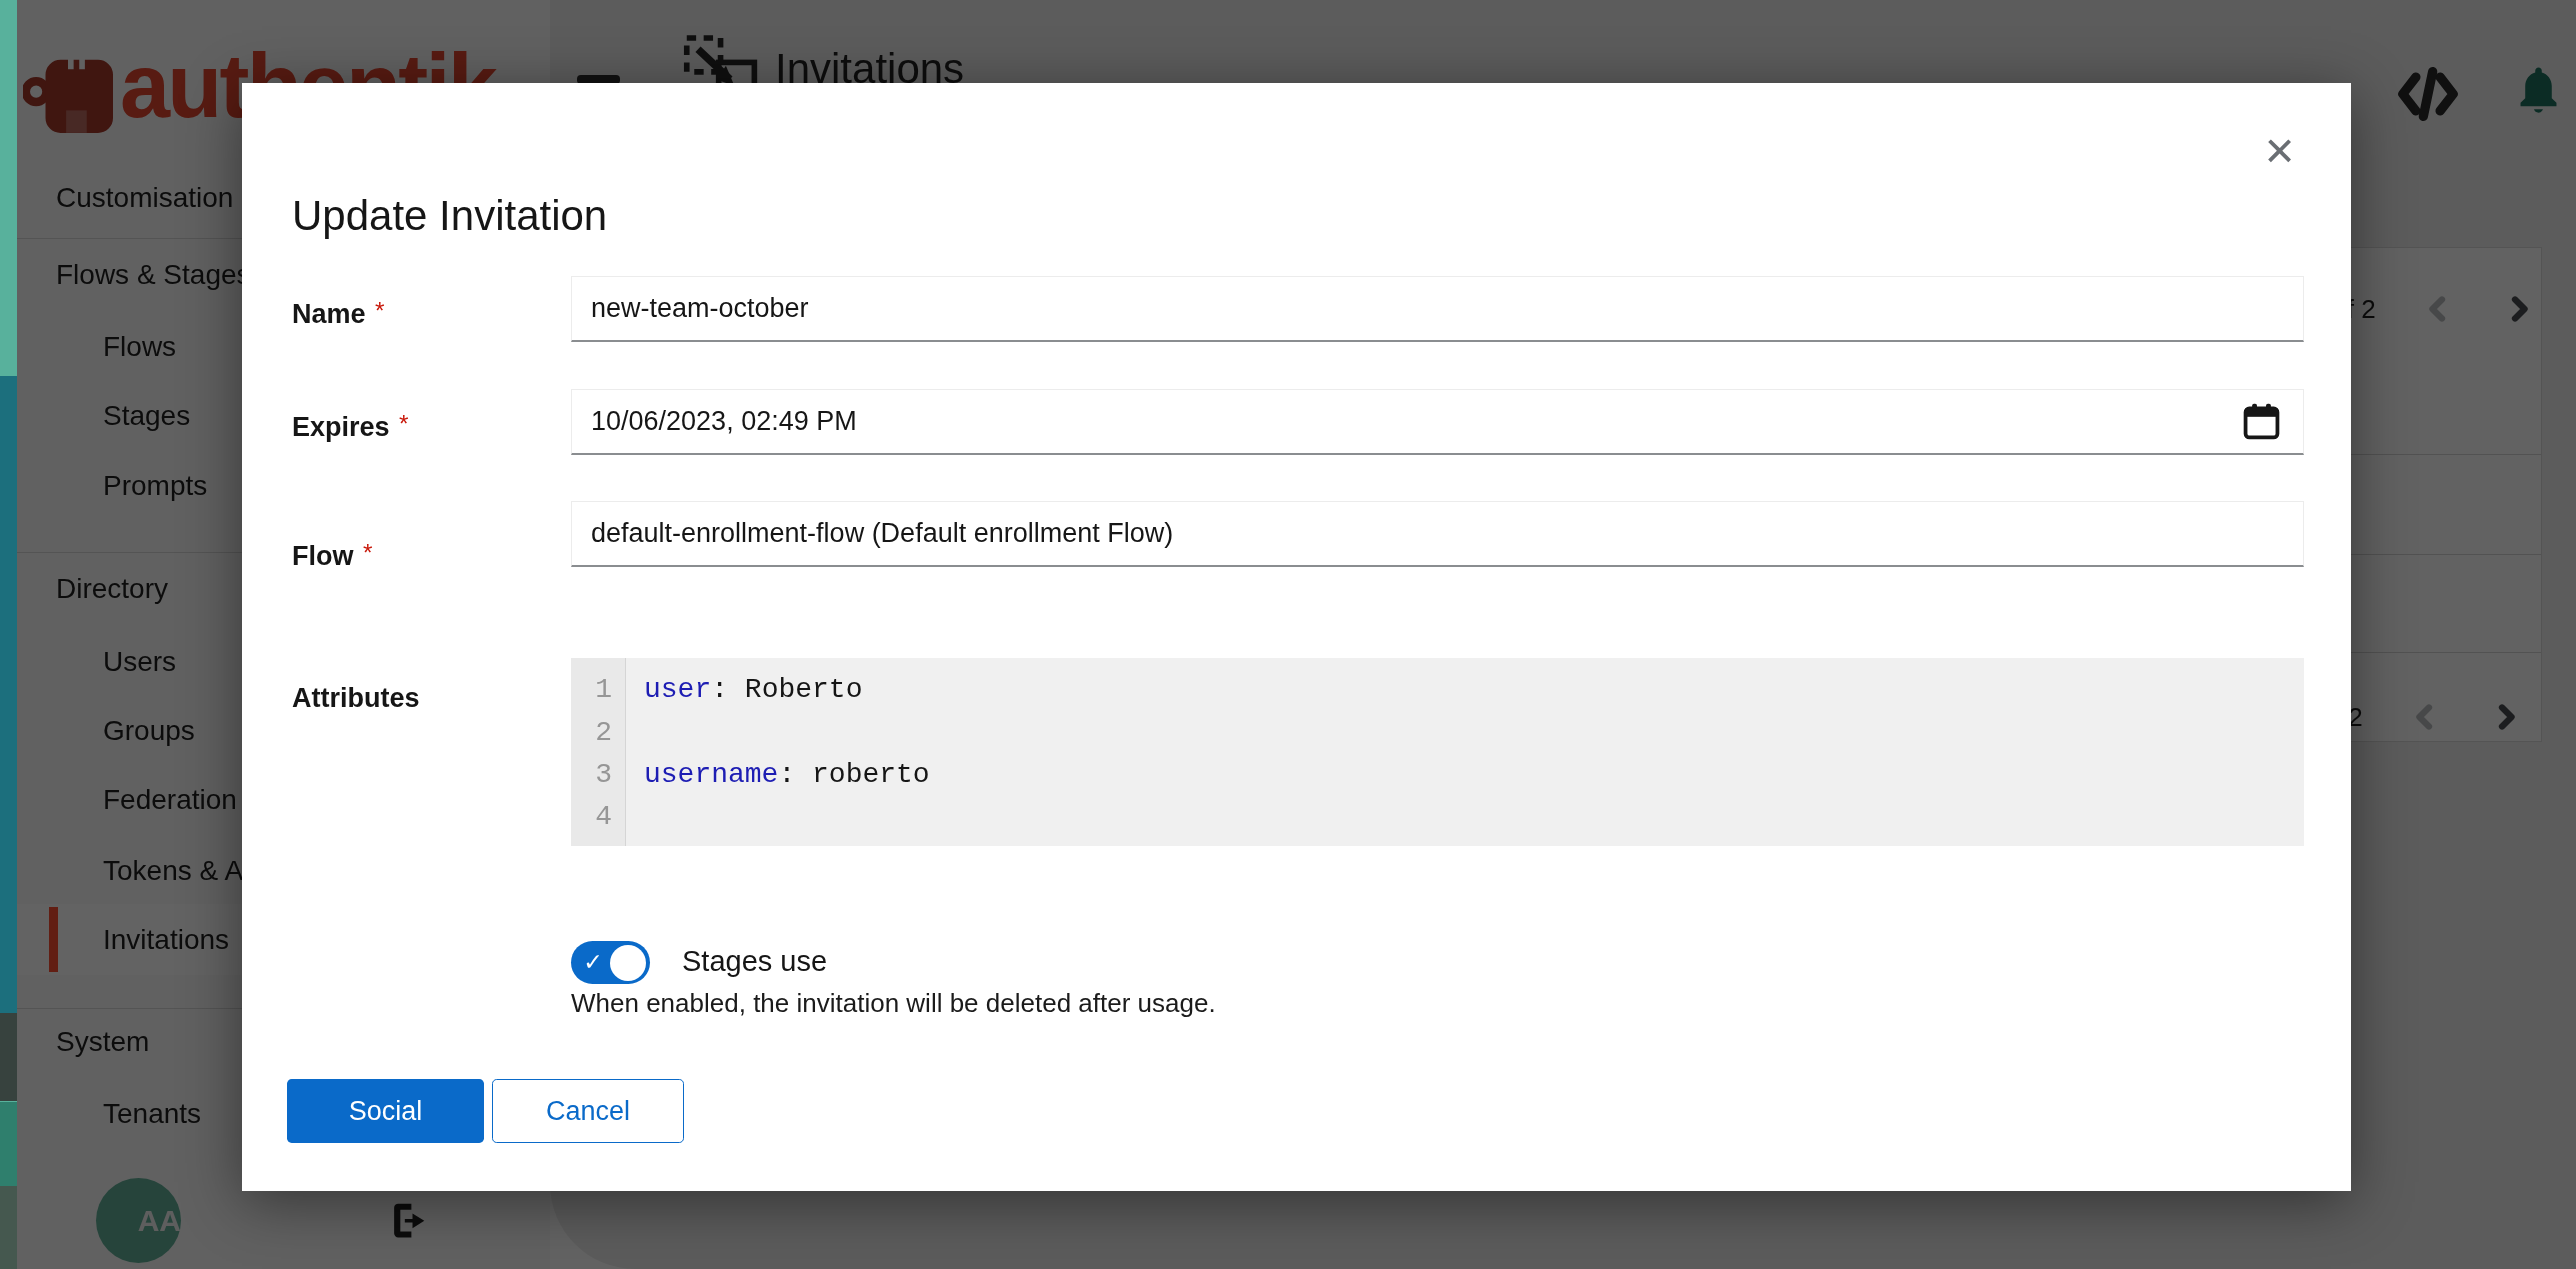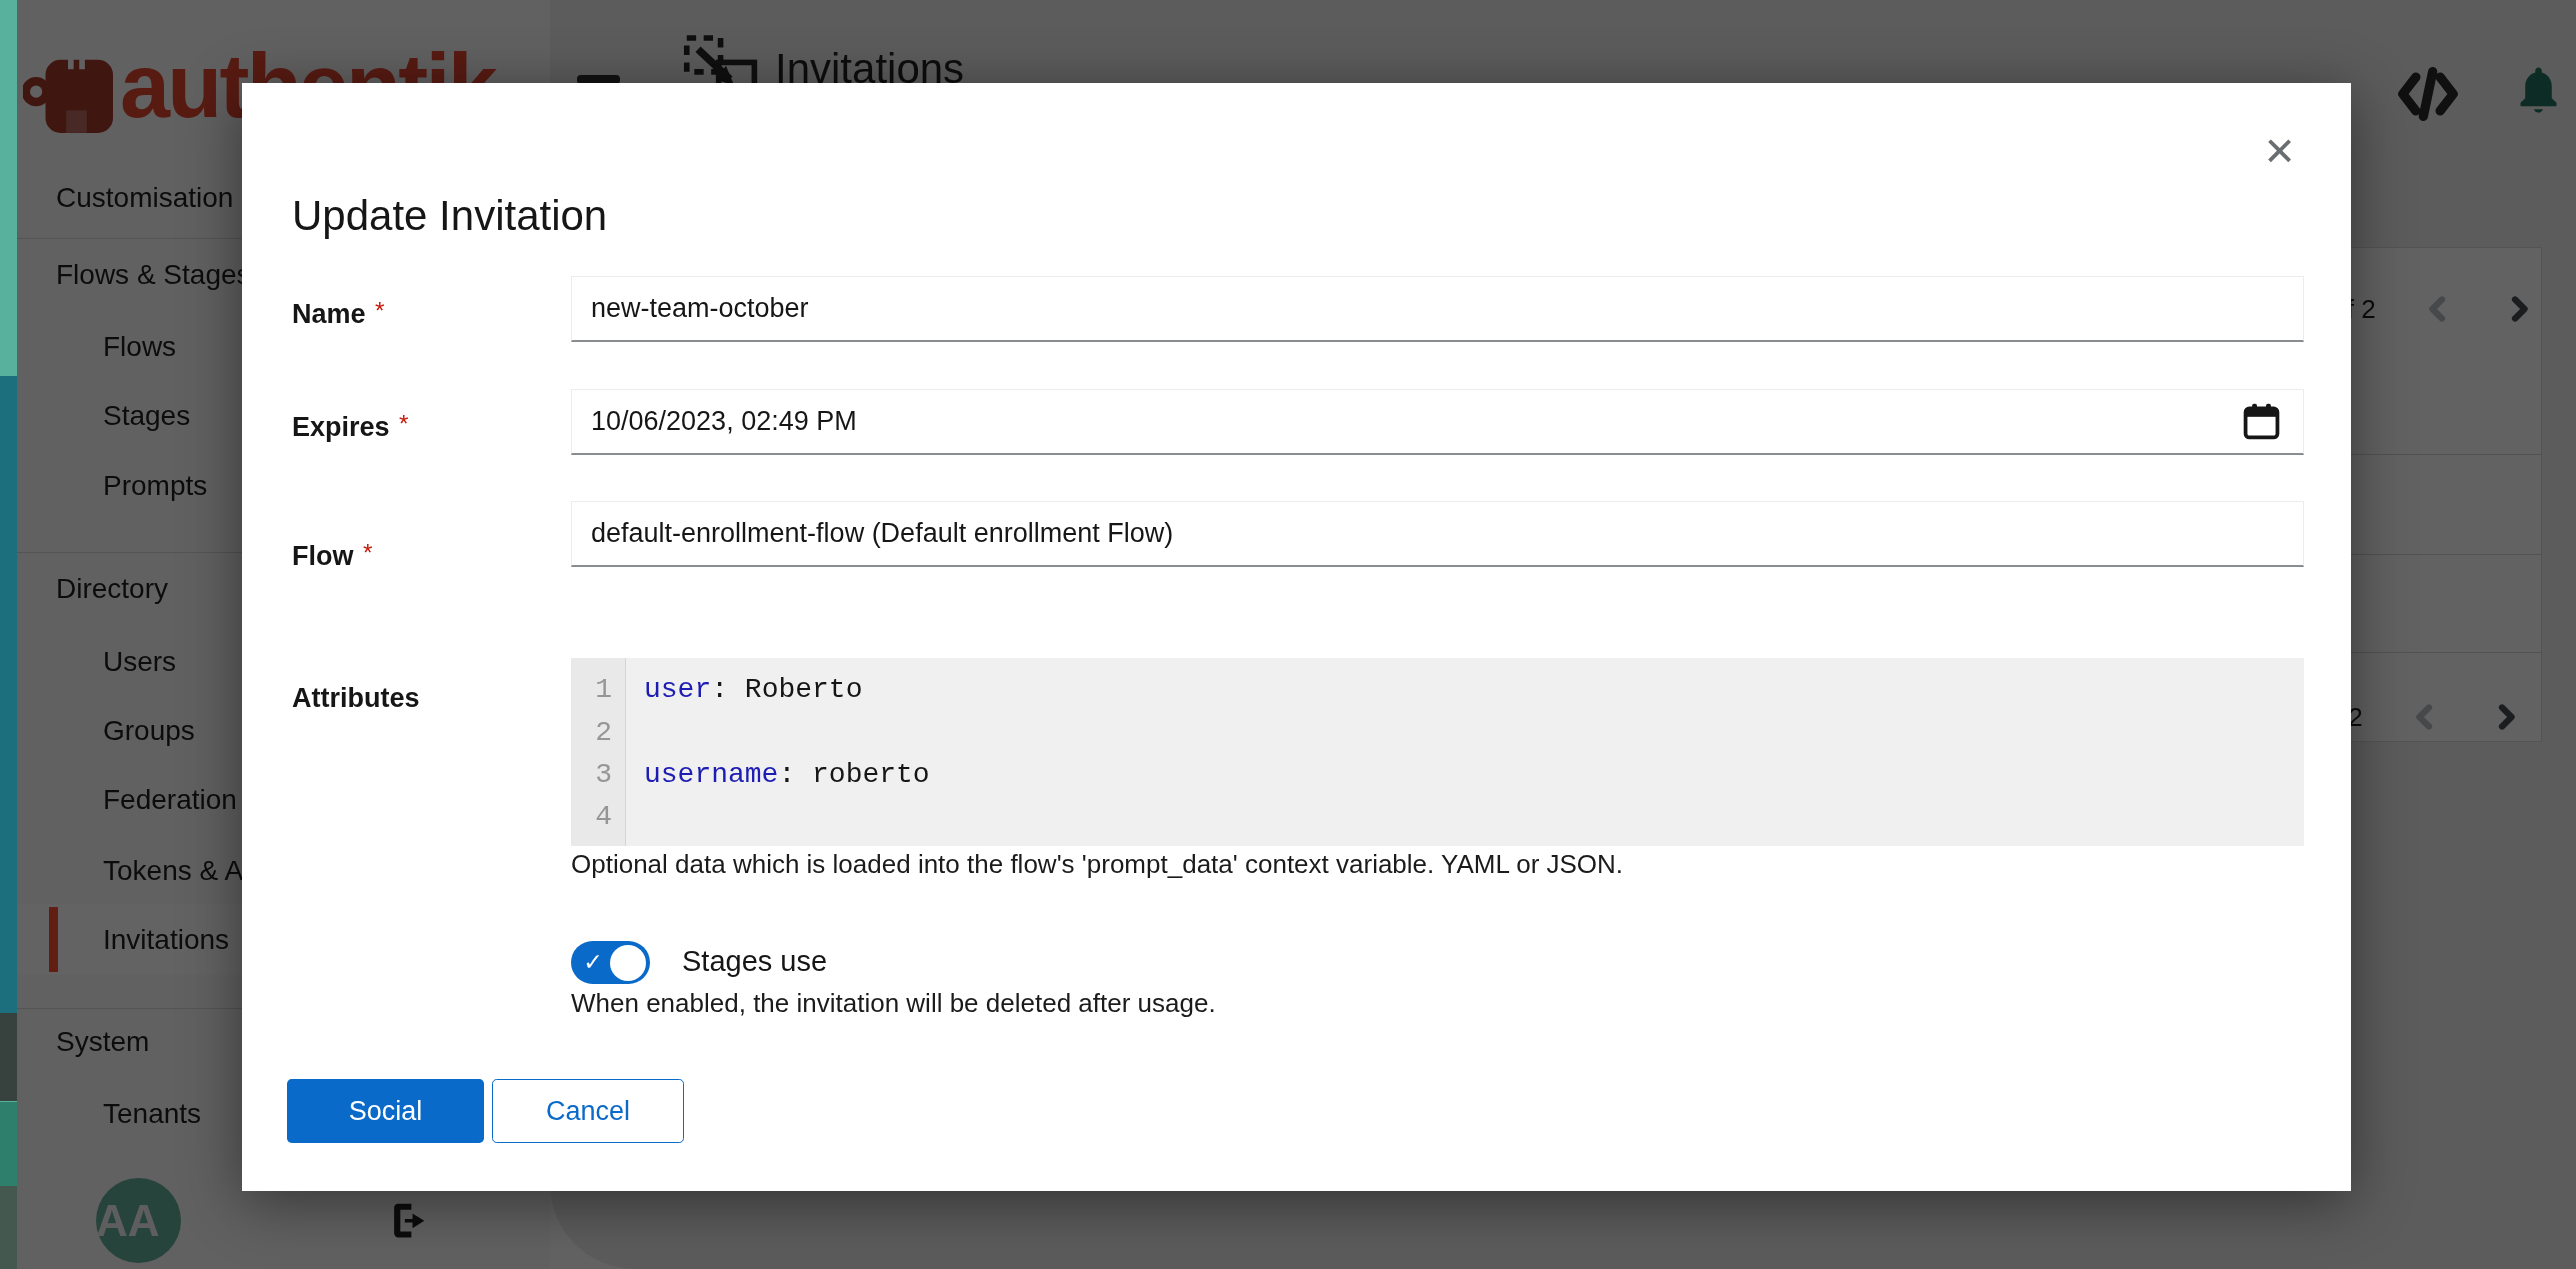--- a/index.html
+++ b/index.html
@@ -43,22 +43,22 @@
   .nav-clip { position:absolute; left:17px; top:185px; width:533px; height:978px; overflow:hidden; }
   .nav-row { position:absolute; left:0; width:533px; height:71px; display:flex; align-items:center;
              font-size:28px; color:#1c1c1c; }
   .nav-section { padding-left:39px; }
   .nav-item { padding-left:86px; }
   .nav-divider { position:absolute; left:0; width:533px; height:0.9px; background:#d7d7d7; }
   .nav-selected { background:#ffffff; }
   .nav-selected-bar { position:absolute; left:32px; top:2.8px; bottom:2.8px; width:9.4px; background:#fd4b2d; }
 
   .avatar { position:absolute; left:96px; top:1178px; width:85px; height:85px; border-radius:50%;
-            background:#5fae96; color:#f2f2f2; display:flex; align-items:center; justify-content:flex-start;
-            font-size:44px; font-weight:600; }
+            background:#5fae96; color:#f2f2f2; display:flex; align-items:center; justify-content:flex-end;
+            font-size:30px; font-weight:600; }
   .signout-icon { position:absolute; left:387px; top:1198px; width:45px; height:45px; }
 
   
   .backdrop { position:absolute; inset:0; background:rgba(3,3,3,0.62); z-index:40; }
 
   
   .edge { position:absolute; left:0; top:0; width:17px; height:1269px; z-index:50; background:#58b19c; }
   .edge .seg { position:absolute; left:0; width:17px; }
 
   
@@ -284,21 +284,20 @@
       </div>
       <div class="code-line" style="top:96px">
         <span class="ln">3</span>
         <span class="cl-text"><span class="cm-key">username</span><span>: roberto</span></span>
       </div>
       <div class="code-line" style="top:138px">
         <span class="ln">4</span>
         <span class="cl-text"><span class="cm-key"></span><span></span></span>
       </div>
     </div>
-    <div class="f-help" style="top:766px">Optional data which is loaded into the flow's 'prompt_data' context variable. YAML or JSON.</div>
 
     <div class="switch">
       <span class="tick">✓</span>
       <span class="knob"></span>
     </div>
     <div class="switch-label">Stages use</div>
     <div class="f-help" style="top:905px">When enabled, the invitation will be deleted after usage.</div>
 
     <div class="btn btn-primary">Social</div>
     <div class="btn btn-secondary">Cancel</div>

